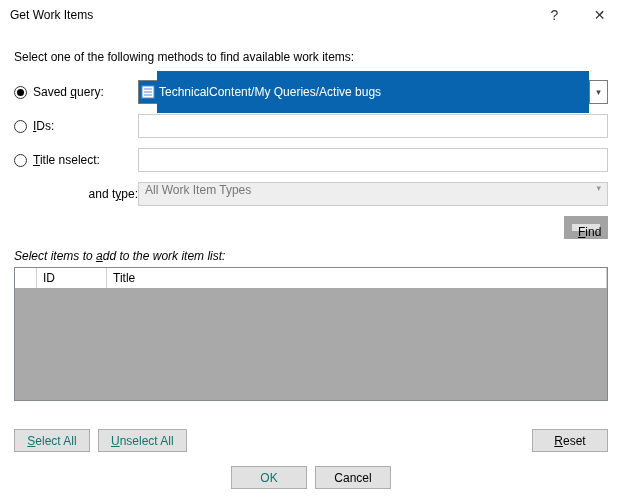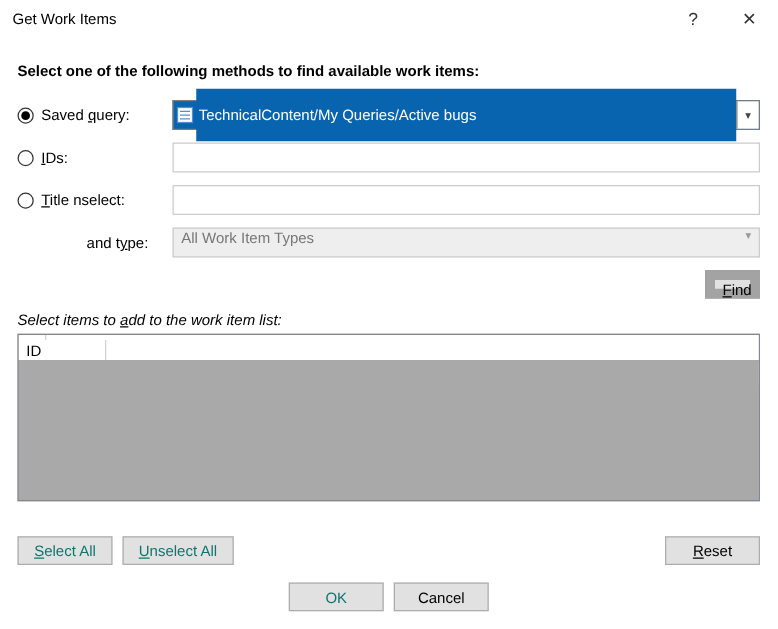--- a/index.html
+++ b/index.html
@@ -23,21 +23,21 @@
   .titlebar .btn {
     width: 45px;
     height: 30px;
     display: flex;
     align-items: center;
     justify-content: center;
     font-size: 14px;
     color: #333;
   }
   .content { padding: 6px 14px 10px 14px; }
-  .instr { margin: 14px 0 16px 0; font-weight: bold; }
+  .instr { margin: 14px 0 16px 0; }
   .method-row {
     display: flex;
     align-items: center;
     margin-bottom: 10px;
   }
   .method-label {
     width: 124px;
     display: flex;
     align-items: center;
     gap: 6px;
@@ -110,21 +110,21 @@
     position: relative;
   }
   .type-combo .arrow2 {
     position: absolute;
     right: 6px;
     font-size: 9px;
     color: #999;
   }
   .and-type-label {
     width: 124px;
-    text-align: center;
+    text-align: right;
     padding-left: 36px;
   }
   .find-row {
     display: flex;
     justify-content: flex-end;
     margin: 6px 0 10px 0;
   }
   .btn-std {
     height: 23px;
     min-width: 76px;
@@ -147,21 +147,20 @@
     border: 1px solid #828790;
     height: 134px;
     background: #a9a9a9;
     display: flex;
     flex-direction: column;
   }
   .grid-header {
     display: flex;
     background: #fff;
     height: 20px;
-    flex-direction: column;
   }
   .grid-header .col {
     border-right: 1px solid #d0d0d0;
     padding: 2px 6px;
     display: flex;
     align-items: center;
   }
   .col-check { width: 22px; }
   .col-id { width: 70px; }
   .col-title { flex: 1; border-right: none; }

